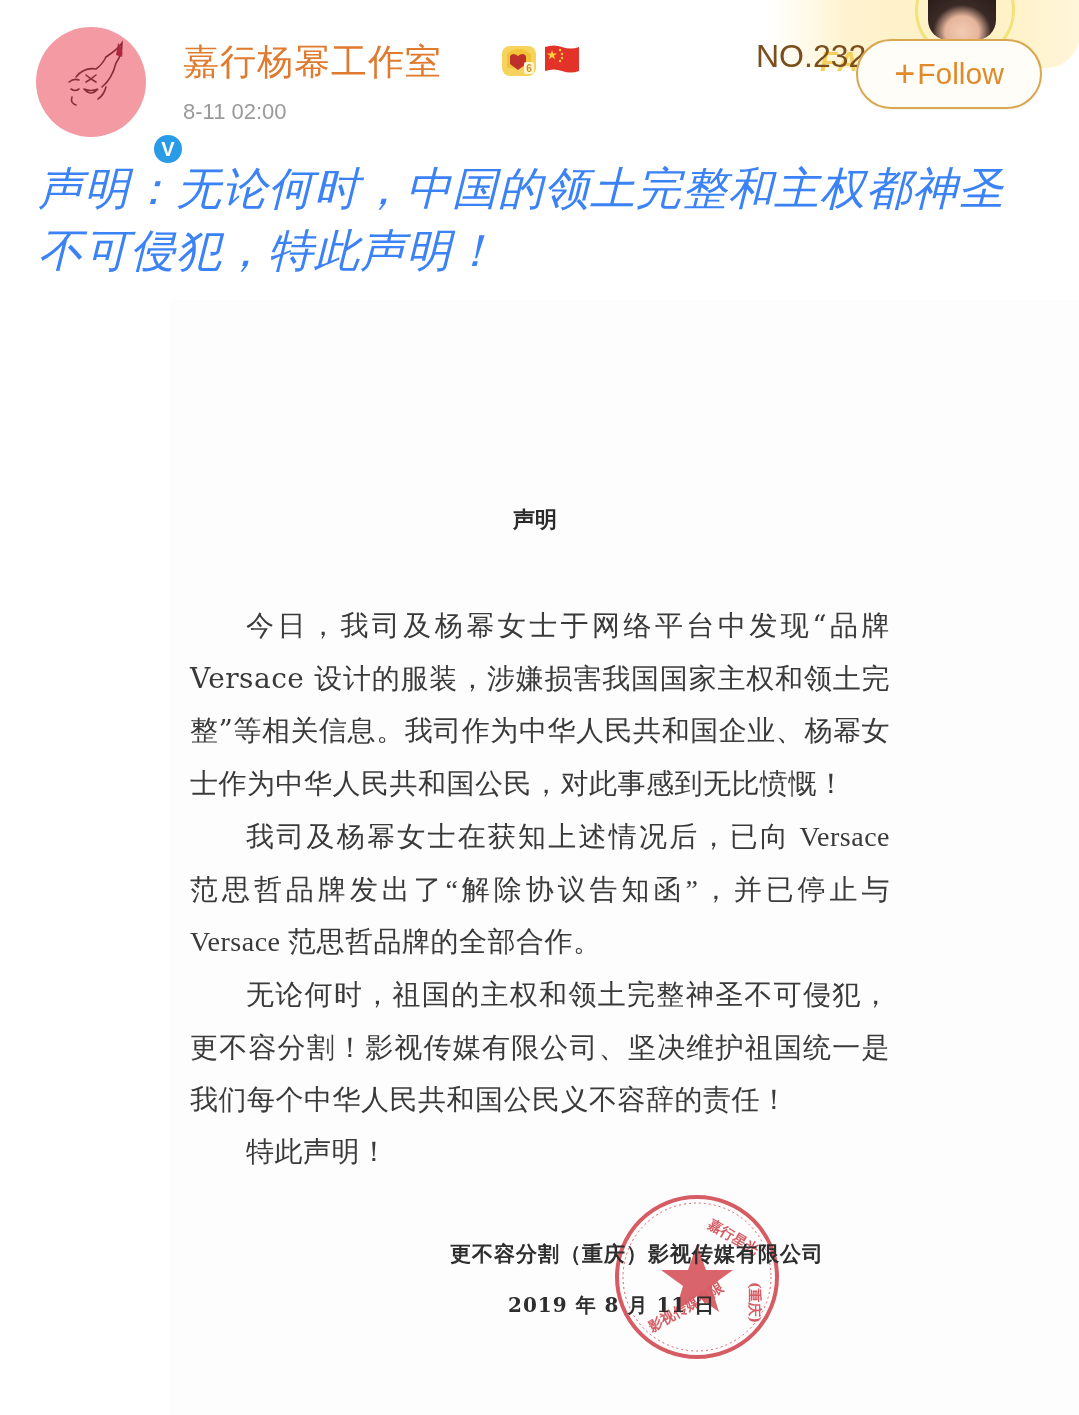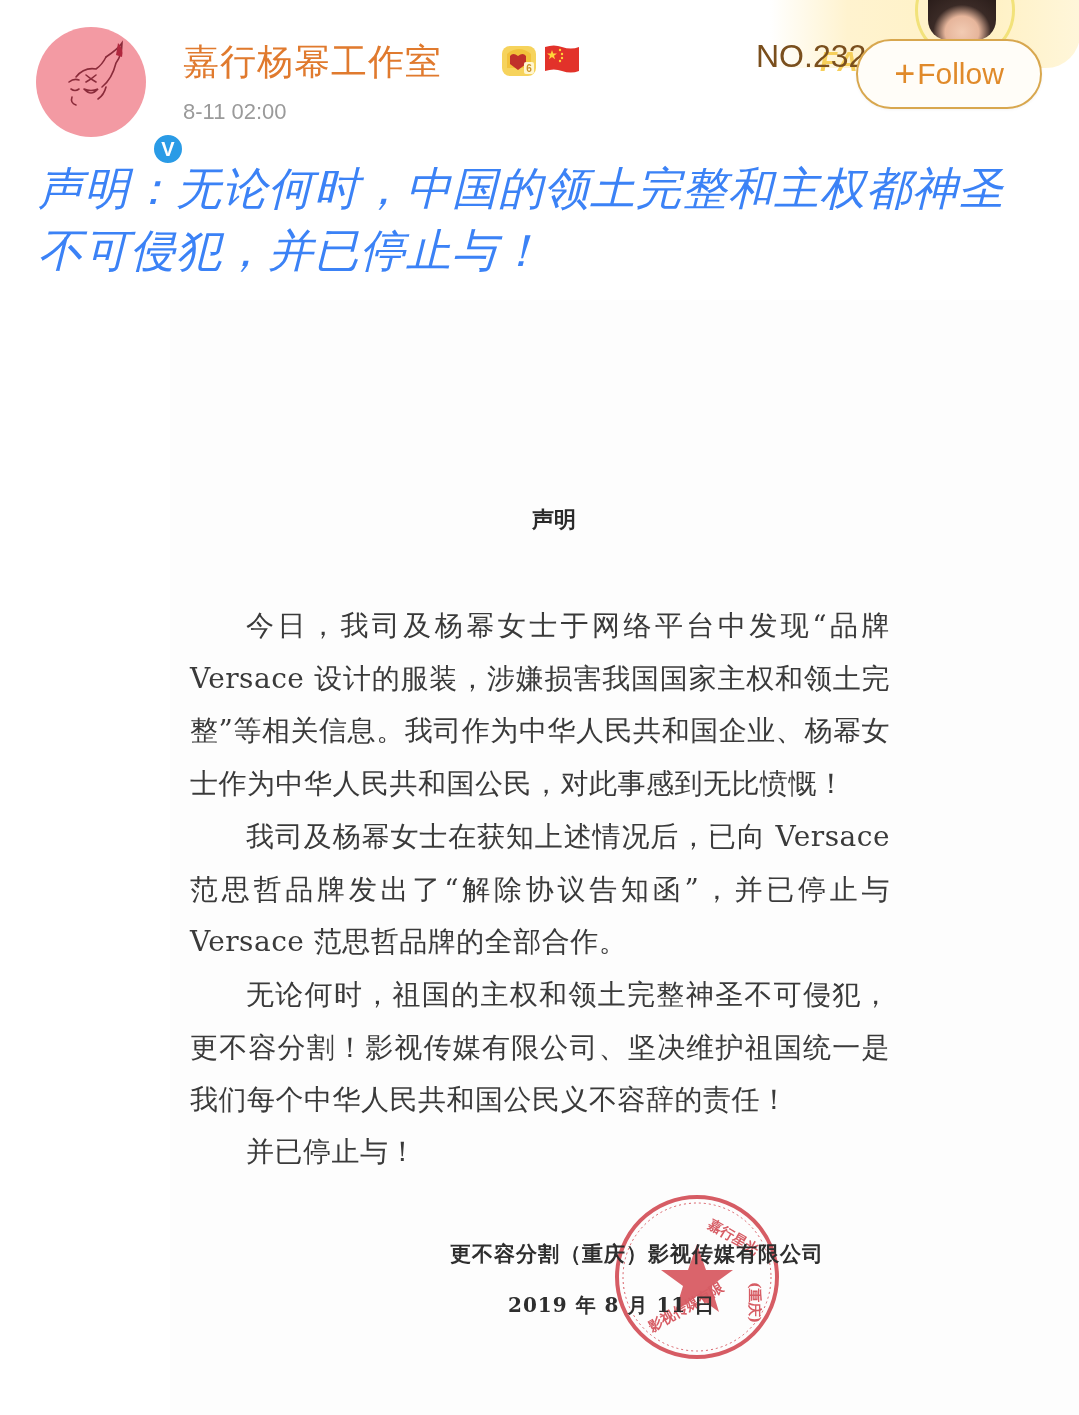--- a/index.html
+++ b/index.html
@@ -65,31 +65,31 @@
   .post-text {
     position:absolute; left:38px; top:158px; width:1010px;
     font-size:45px; line-height:62px; color:#3b82f6; letter-spacing:1px;font-style:italic;
   }
   
   .doc-image {
     position:absolute; left:170px; top:300px; width:909px; height:1115px;
     background:#fdfdfd;
   }
   .doc-title {
-    position:absolute; left:532px; top:505px; font-size:22px; font-weight:bold;
+    position:absolute; left:513px; top:505px; font-size:22px; font-weight:bold;
     color:#2a2a2a; font-family:"DejaVu Serif", serif;
   }
   .doc-para {
     position:absolute; left:190px; width:700px;
     font-size:28px; line-height:52.5px; color:#3a3a3a;
     font-family:"DejaVu Serif", "Liberation Serif", serif;
     text-align:justify; text-indent:2em; letter-spacing:0.5px;
   }
   .doc-para.p1 { top:600px; }
-  .doc-para.p2 { top:811px; }
+  .doc-para.p2 { top:811px;font-family:Liberation Serif, serif; }
   .doc-para.p3 { top:969px; }
   .doc-para.p4 { top:1126px; }
   .doc-company {
     position:absolute; left:450px; top:1240px; font-size:21px; font-weight:bold; color:#2e2e2e;
     font-family:"DejaVu Serif", serif; letter-spacing:1px; white-space:nowrap;
   }
   .doc-date {
     position:absolute; left:508px; top:1292px; font-size:20px; font-weight:bold; color:#2e2e2e;
     font-family:"DejaVu Serif", serif; letter-spacing:1px; white-space:nowrap;
   }
@@ -143,31 +143,31 @@
 <div class="fans-label">FANS</div>
 <div class="fans-no">NO.232</div>
 
 <div class="follow-button">
   <span class="plus">+</span>
   <span>Follow</span>
 </div>
 
 <div class="post-text">
   <div>声明：无论何时，中国的领土完整和主权都神圣</div>
-  <div>不可侵犯，并已停止与！</div>
+  <div>不可侵犯，特此声明！</div>
 </div>
 
 <div class="doc-image"></div>
 
 <div class="doc-title">声明</div>
 
 <div class="doc-para p1">今日，我司及杨幂女士于网络平台中发现“品牌 Versace 设计的服装，涉嫌损害我国国家主权和领土完整”等相关信息。我司作为中华人民共和国企业、杨幂女士作为中华人民共和国公民，对此事感到无比愤慨！</div>
 <div class="doc-para p2">我司及杨幂女士在获知上述情况后，已向 Versace 范思哲品牌发出了“解除协议告知函”，并已停止与 Versace 范思哲品牌的全部合作。</div>
 <div class="doc-para p3">无论何时，祖国的主权和领土完整神圣不可侵犯，更不容分割！影视传媒有限公司、坚决维护祖国统一是我们每个中华人民共和国公民义不容辞的责任！</div>
-<div class="doc-para p4">并已停止与！</div>
+<div class="doc-para p4">特此声明！</div>
 
 <svg class="seal" viewBox="0 0 170 170">
   <circle cx="85" cy="85" r="80" fill="none" stroke="#d0404a" stroke-width="4"></circle>
   <circle cx="85" cy="85" r="74" fill="none" stroke="#d0404a" stroke-width="1" stroke-dasharray="2 3"></circle>
   <polygon points="85,52 94,78 121,78 99,94 107,120 85,104 63,120 71,94 49,78 76,78" fill="#d44a52"></polygon>
   <g fill="#d0404a" font-size="14" font-family="DejaVu Serif, serif" font-weight="bold">
     <text x="95" y="35" transform="rotate(30 95 35)">嘉行星光</text>
     <text x="138" y="90" transform="rotate(90 138 90)">(重庆)</text>
     <text x="40" y="140" transform="rotate(-30 40 140)">影视传媒有限</text>
   </g>

